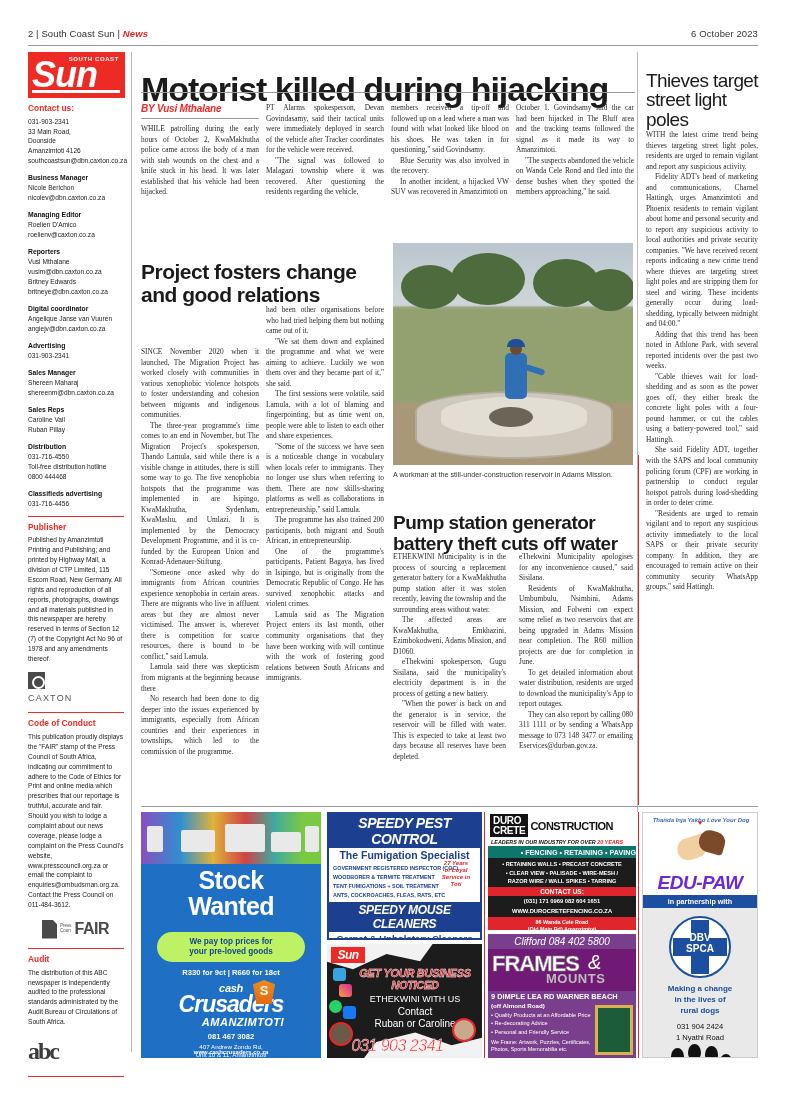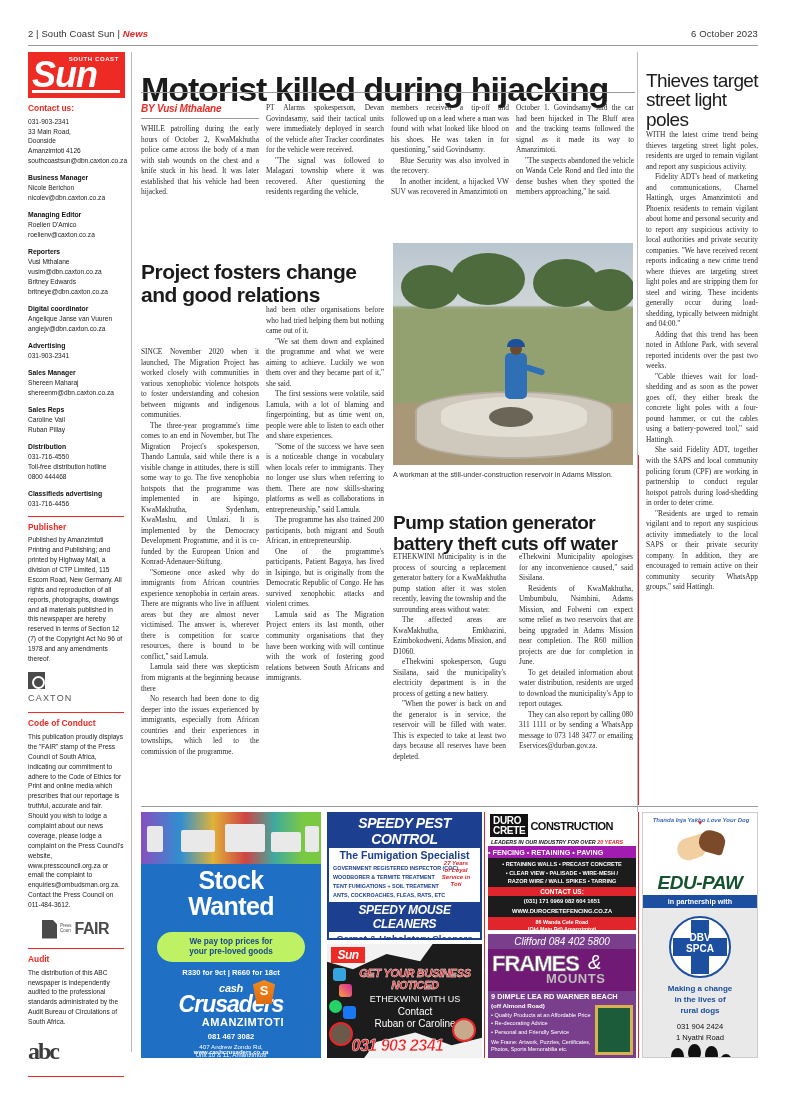--- a/index.html
+++ b/index.html
@@ -167,21 +167,21 @@
   .ad-cash .hl{position:absolute;left:0;top:56px;width:180px;text-align:center;
      color:#fff;font-weight:bold;font-size:25px;line-height:1.02;letter-spacing:-.6px;}
   .ad-cash .pill{position:absolute;left:16px;top:120px;width:148px;height:30px;
      background:#bef264;border-radius:16px;color:#17468c;font-weight:bold;font-size:8.2px;
      display:flex;align-items:center;justify-content:center;text-align:center;line-height:1.25;}
   .ad-cash .price{position:absolute;left:0;top:156px;width:180px;text-align:center;
      color:#fff;font-weight:bold;font-size:7.6px;}
   .ad-cash .brand{position:absolute;left:0;top:170px;width:180px;text-align:center;color:#fff;}
   .ad-cash .brand .c1{font-size:11px;font-weight:bold;font-style:italic;letter-spacing:-.3px;}
   .ad-cash .brand .c2{font-size:23px;font-weight:bold;font-style:italic;letter-spacing:-1px;line-height:.95;}
-  .ad-cash .brand .c3{font-size:11px;font-weight:bold;letter-spacing:.5px;padding-left:24px;}
+  .ad-cash .brand .c3{font-size:11px;font-weight:bold;font-style:italic;letter-spacing:.5px;padding-left:24px;}
   .ad-cash .shield{position:absolute;left:112px;top:168px;width:22px;height:24px;
      background:linear-gradient(#f08a1e,#e06a10);clip-path:polygon(50% 0,100% 18%,85% 100%,15% 100%,0 18%);
      color:#fff;font-weight:bold;font-size:13px;text-align:center;line-height:22px;}
   .ad-cash .ph{position:absolute;left:0;top:220px;width:180px;text-align:center;color:#fff;font-size:7.6px;font-weight:bold;}
   .ad-cash .addr{position:absolute;left:0;top:231px;width:180px;text-align:center;color:#fff;font-size:6.2px;line-height:1.3;}
   .ad-cash .web{position:absolute;left:0;bottom:3px;width:180px;text-align:center;color:#fff;font-size:6px;font-weight:bold;}
 
   
   .ad-pest{left:327px;top:812px;width:155px;height:128px;background:#fff;border:2px solid #1d3f8f;}
   .ad-pest .bar{background:#1d3f8f;color:#fff;font-style:italic;font-weight:bold;text-align:center;}
@@ -203,37 +203,37 @@
   .ad-sunad .sunbadge{position:absolute;left:4px;top:3px;width:34px;height:16px;background:#ee2a24;color:#fff;
      font-weight:bold;font-style:italic;font-size:12px;line-height:16px;text-align:center;letter-spacing:-.6px;}
   .ad-sunad .hl{position:absolute;left:22px;top:24px;width:132px;text-align:center;color:#e8262a;
      font-weight:bold;font-style:italic;font-size:11px;line-height:1.05;letter-spacing:-.3px;
      -webkit-text-stroke:.4px #fff;}
   .ad-sunad .ln{position:absolute;left:22px;width:132px;text-align:center;color:#fff;font-size:9px;}
   .ad-sunad .l1{top:50px;}
   .ad-sunad .l2{top:62px;font-size:10px;}
   .ad-sunad .l3{top:74px;font-size:10px;}
   .ad-sunad .phone{position:absolute;left:8px;bottom:3px;width:125px;text-align:center;color:#e8262a;
-     font-weight:bold;font-style:italic;font-size:16px;letter-spacing:-.5px;-webkit-text-stroke:.4px #fff;}
+     font-weight:normal;font-style:italic;font-size:16px;letter-spacing:-.5px;-webkit-text-stroke:.4px #fff;}
   .ad-sunad .soc{position:absolute;width:13px;height:13px;border-radius:3px;}
   .ad-sunad .s1{left:6px;top:24px;background:#35a4df;}
   .ad-sunad .s2{left:12px;top:40px;background:linear-gradient(45deg,#f9a03f,#d6249f);}
   .ad-sunad .s3{left:2px;top:56px;background:#25d366;border-radius:50%;}
   .ad-sunad .s4{left:16px;top:62px;background:#1877f2;}
   .ad-sunad .av1{position:absolute;left:2px;bottom:12px;width:24px;height:24px;border-radius:50%;background:#6b5a4a;border:2px solid #e8262a;}
   .ad-sunad .av2{position:absolute;right:6px;bottom:16px;width:24px;height:24px;border-radius:50%;background:#c9a98c;border:2px solid #e8262a;}
 
   
   .ad-duro{left:488px;top:812px;width:148px;height:118px;background:#1c1c1c;}
   .ad-duro .top{background:#fff;color:#111;display:flex;align-items:center;gap:2px;padding:2px 2px;}
   .ad-duro .dc{background:#111;color:#fff;font-weight:bold;font-size:10px;line-height:.96;padding:2px 3px;letter-spacing:-.3px;}
   .ad-duro .cw{font-weight:bold;font-size:11px;letter-spacing:-.5px;}
   .ad-duro .lead{background:#fff;color:#111;font-size:5.4px;font-weight:bold;font-style:italic;padding:0 3px 1px;}
   .ad-duro .lead .yr{color:#e0262c;}
-  .ad-duro .redbar{background:#a21caf;color:#fff;font-weight:bold;font-size:7.2px;text-align:left;padding:1.5px 0;}
+  .ad-duro .redbar{background:#0f766e;color:#fff;font-weight:bold;font-size:7.2px;text-align:right;padding:1.5px 0;}
   .ad-duro .svc{color:#fff;font-weight:bold;font-size:5.6px;text-align:center;line-height:1.5;padding:2px 2px;}
   .ad-duro .cu{background:#e0262c;color:#fff;font-weight:bold;font-size:6.4px;text-align:center;padding:1px 0;}
   .ad-duro .cont{color:#fff;font-size:5.8px;font-weight:bold;text-align:center;line-height:1.6;padding:1px 0;}
   .ad-duro .addr{background:#e0262c;color:#fff;font-size:5.4px;font-weight:bold;text-align:center;line-height:1.3;padding:2px 0;}
 
   
   .ad-frames{left:488px;top:934px;width:148px;height:124px;background:#7a3f8c;}
   .ad-frames .ph{color:#fff;font-style:italic;font-size:10px;text-align:center;padding:2px 0;}
   .ad-frames .blk{position:relative;background:#701a75;height:42px;}
   .ad-frames .blk .fw{position:absolute;left:4px;top:2px;color:#fff;font-weight:bold;font-size:22px;letter-spacing:-1px;
@@ -249,21 +249,21 @@
 
   
   .ad-edu{left:642px;top:812px;width:116px;height:246px;background:#e9e9e9;border:1px solid #ccc;}
   .ad-edu .white{background:#fff;height:82px;position:relative;}
   .ad-edu .arc{position:absolute;left:6px;top:4px;width:104px;text-align:center;color:#3b6ab5;
      font-size:6px;font-weight:bold;font-style:italic;}
   .ad-edu .heart{position:absolute;left:55px;top:6px;color:#e0262c;font-size:7px;}
   .ad-edu .hands{position:absolute;left:34px;top:18px;width:48px;height:34px;}
   .ad-edu .h1{position:absolute;left:0;top:6px;width:30px;height:22px;background:#f2cfa0;border-radius:12px 4px 12px 12px;transform:rotate(-18deg);}
   .ad-edu .h2{position:absolute;right:0;top:0;width:26px;height:22px;background:#7a4a2a;border-radius:10px 10px 4px 10px;transform:rotate(16deg);}
-  .ad-edu .edupaw{position:absolute;left:0;bottom:1px;width:114px;text-align:center;color:#14532d;
+  .ad-edu .edupaw{position:absolute;left:0;bottom:1px;width:114px;text-align:center;color:#6d28d9;
      font-weight:bold;font-style:italic;font-size:19px;letter-spacing:-.5px;}
   .ad-edu .partner{background:#1d4fa0;color:#fff;font-size:7.2px;font-weight:bold;text-align:center;padding:2px 0;}
   .ad-edu .dbv{position:relative;height:74px;}
   .ad-edu .circ{position:absolute;left:26px;top:8px;width:62px;height:62px;border-radius:50%;background:#fff;border:2px solid #1d4fa0;}
   .ad-edu .cross-v{position:absolute;left:48px;top:12px;width:18px;height:54px;background:#1d4fa0;}
   .ad-edu .cross-h{position:absolute;left:30px;top:30px;width:54px;height:18px;background:#1d4fa0;}
   .ad-edu .dbvtxt{position:absolute;left:26px;top:24px;width:62px;text-align:center;color:#fff;font-weight:bold;font-size:10px;line-height:1.1;z-index:3;}
   .ad-edu .slogan{color:#1d4fa0;font-weight:bold;font-size:8px;text-align:center;line-height:1.35;margin-top:2px;}
   .ad-edu .contact{color:#111;font-size:7.6px;text-align:center;line-height:1.4;margin-top:6px;}
   .ad-edu .paw{position:relative;height:44px;margin-top:2px;}

